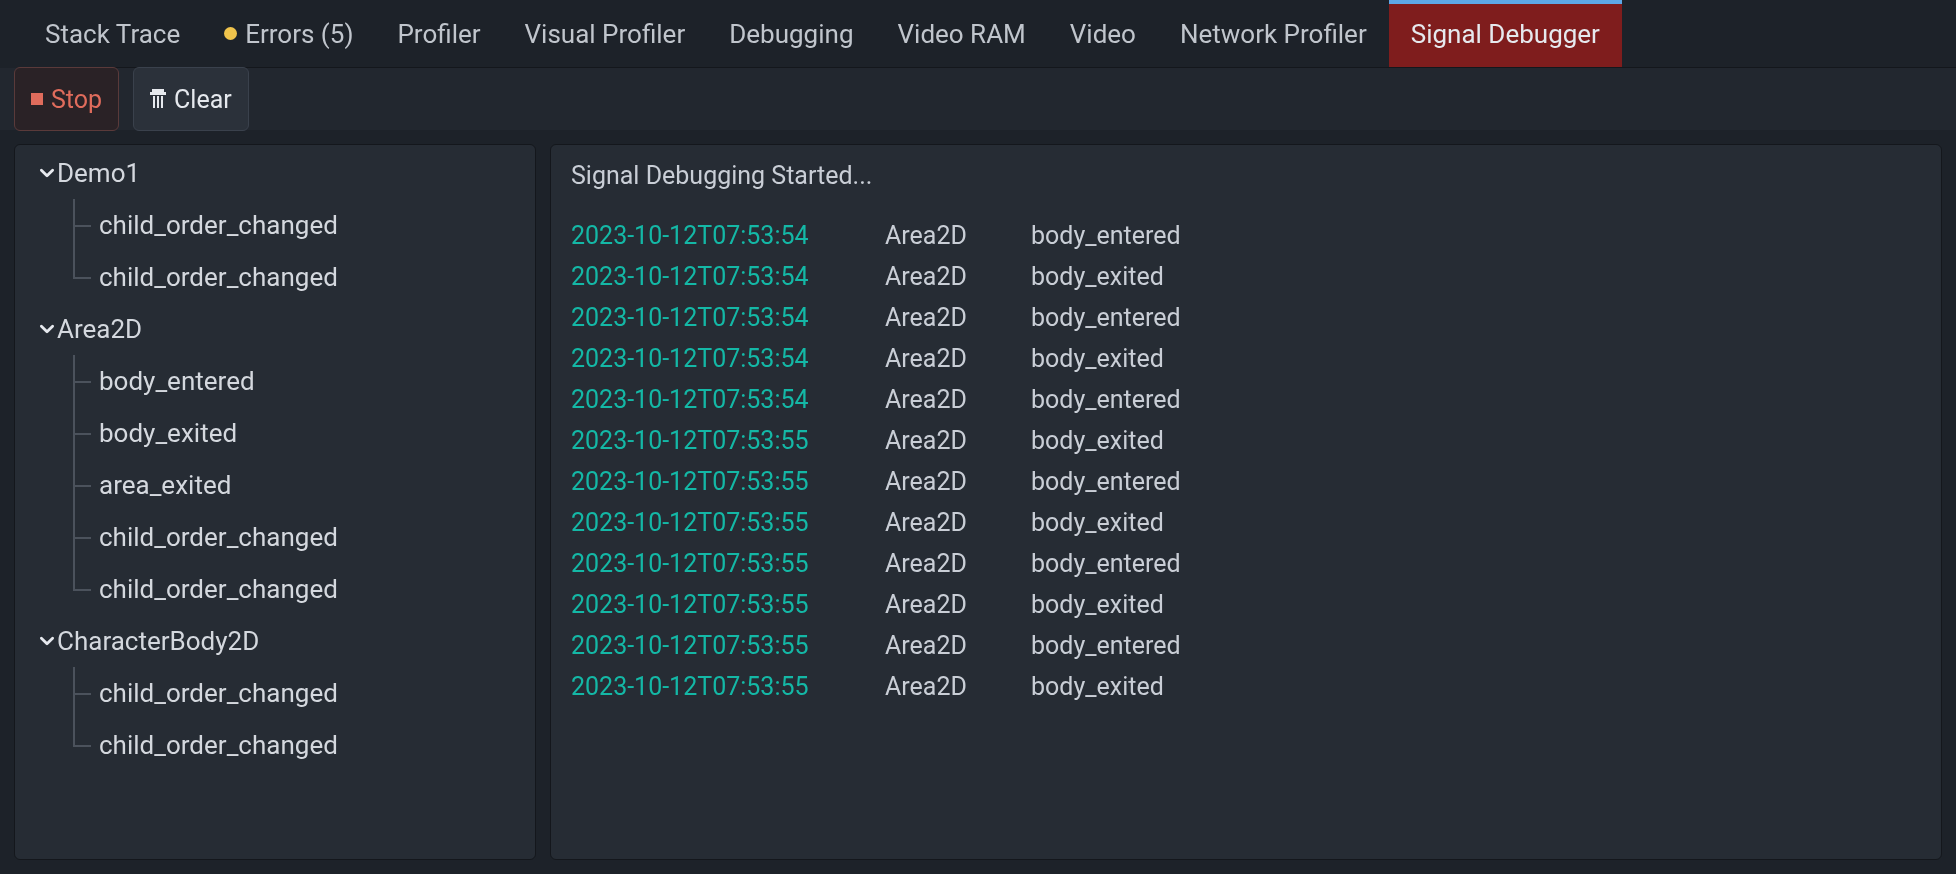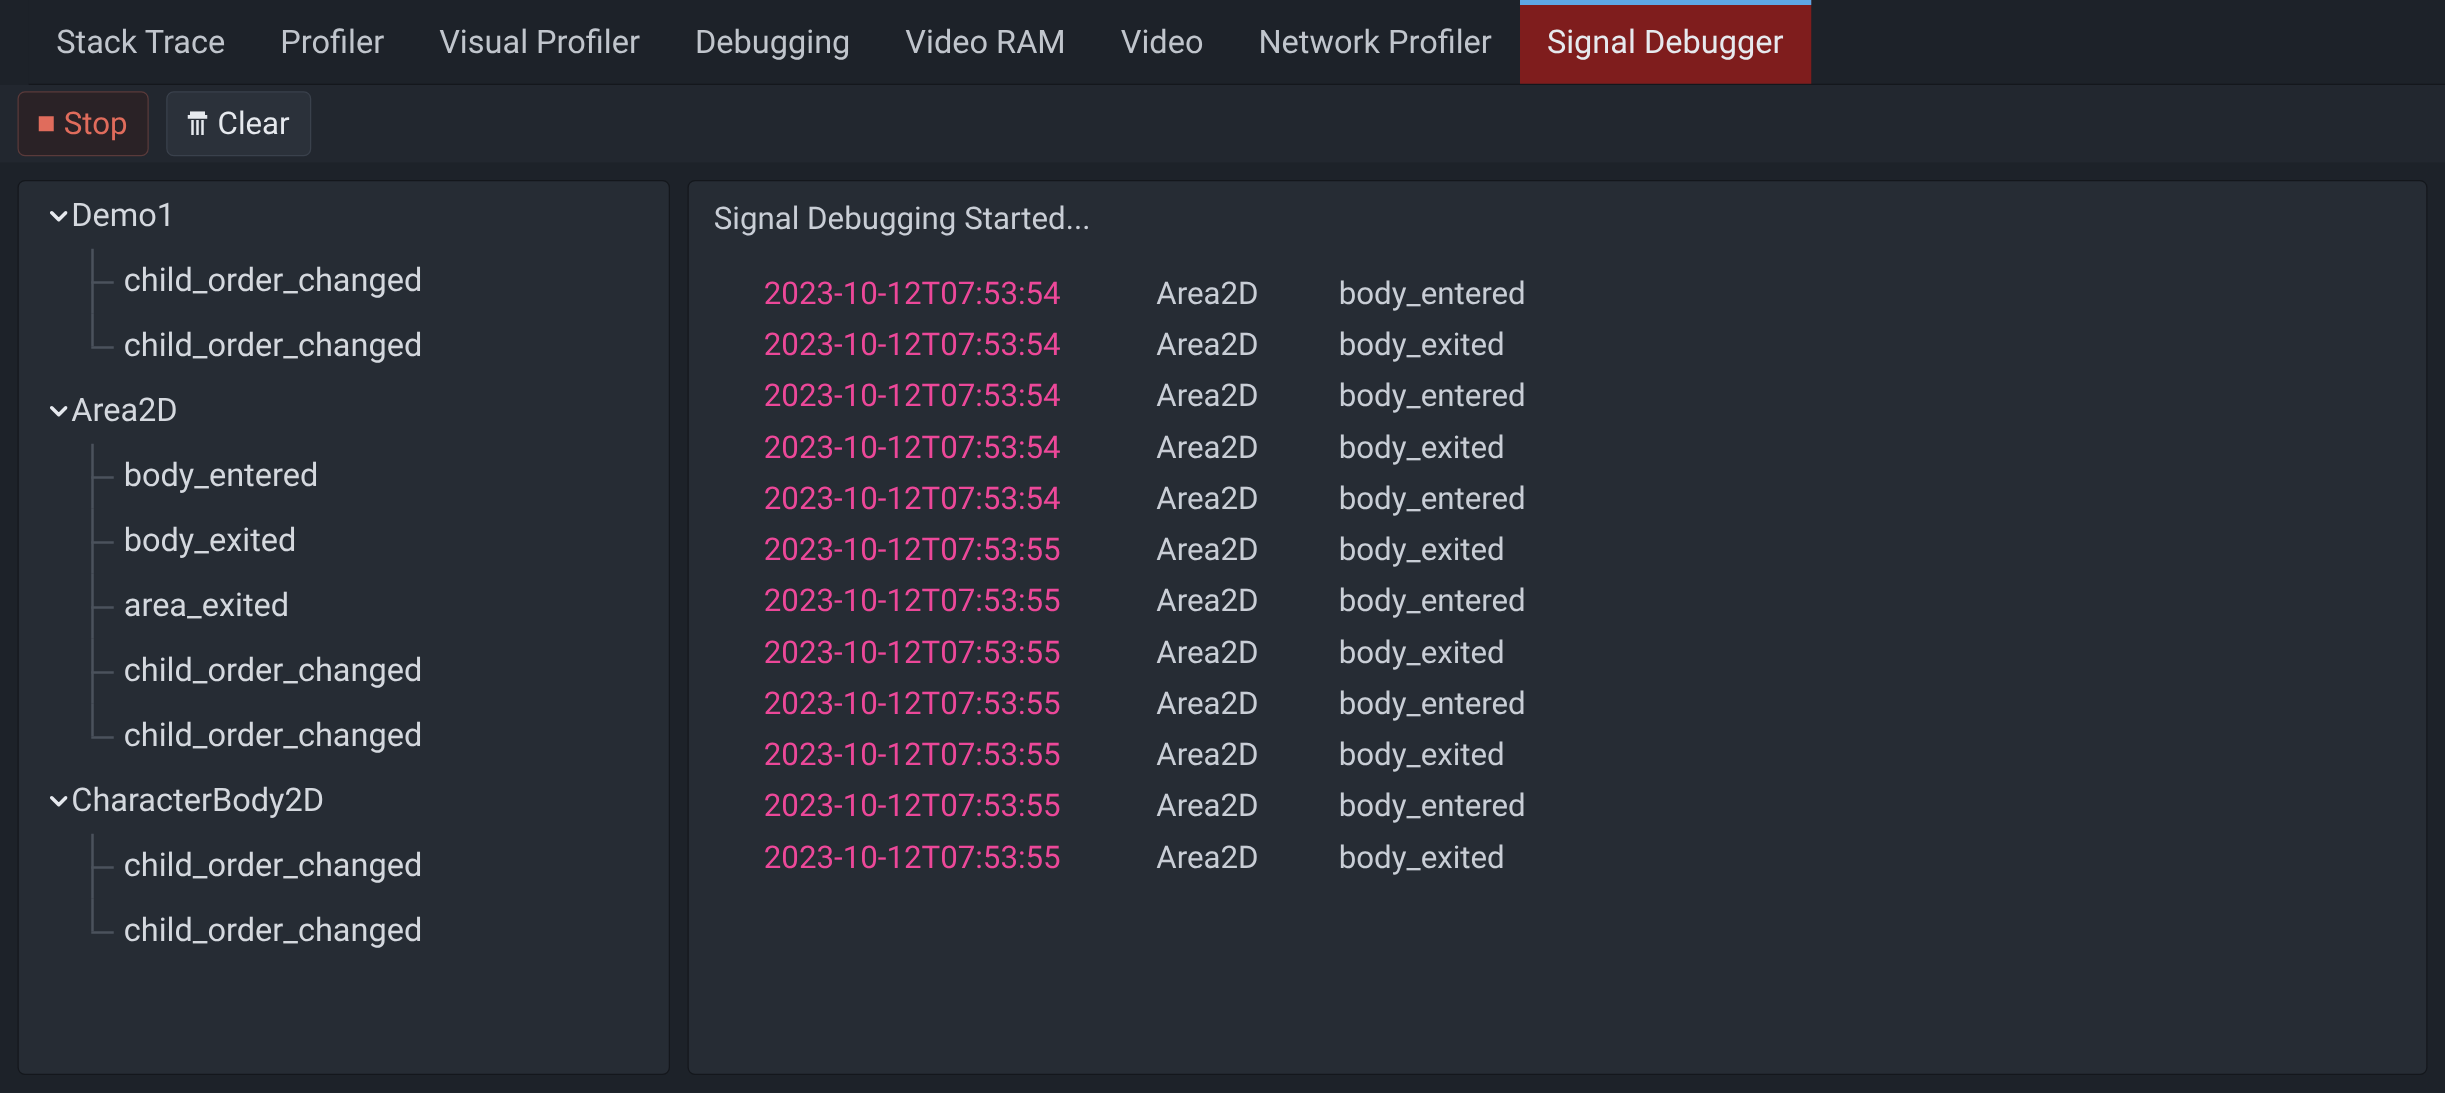--- a/index.html
+++ b/index.html
@@ -64,21 +64,21 @@
     align-items: center;
     gap: 14px;
     height: 62px;
     padding: 0 14px;
     background: #22272f;
   }
   .btn {
     display: inline-flex;
     align-items: center;
     gap: 8px;
-    height: 52px;
+    height: 64px;
     padding: 0 16px;
     background: #2b313a;
     border: 1px solid #3a414c;
     border-radius: 6px;
     font-size: 25px;
     color: #e6e9ee;
     cursor: pointer;
     user-select: none;
   }
   .btn.stop {
@@ -183,32 +183,36 @@
   .log-rows {
     display: flex;
     flex-direction: column;
     gap: 6px;
   }
   .log-row {
     display: flex;
     gap: 34px;
     line-height: 1.4;
   }
-  .log-ts { color: #ec4899; width: 280px; margin-left: 40px; }
+  .log-ts { color: #14b8a6; width: 280px; }
   .log-src { color: #c9ced6; width: 112px; }
   .log-sig { color: #c9ced6; }
 </style>
 </head>
 <body>
 
 <div class="root">
 
   <div class="tabbar" id="tabbar">
       <div class="tab">
         <span>Stack Trace</span>
+      </div>
+      <div class="tab">
+        <span class="dot"></span>
+        <span>Errors (5)</span>
       </div>
       <div class="tab">
         <span>Profiler</span>
       </div>
       <div class="tab">
         <span>Visual Profiler</span>
       </div>
       <div class="tab">
         <span>Debugging</span>
       </div>

